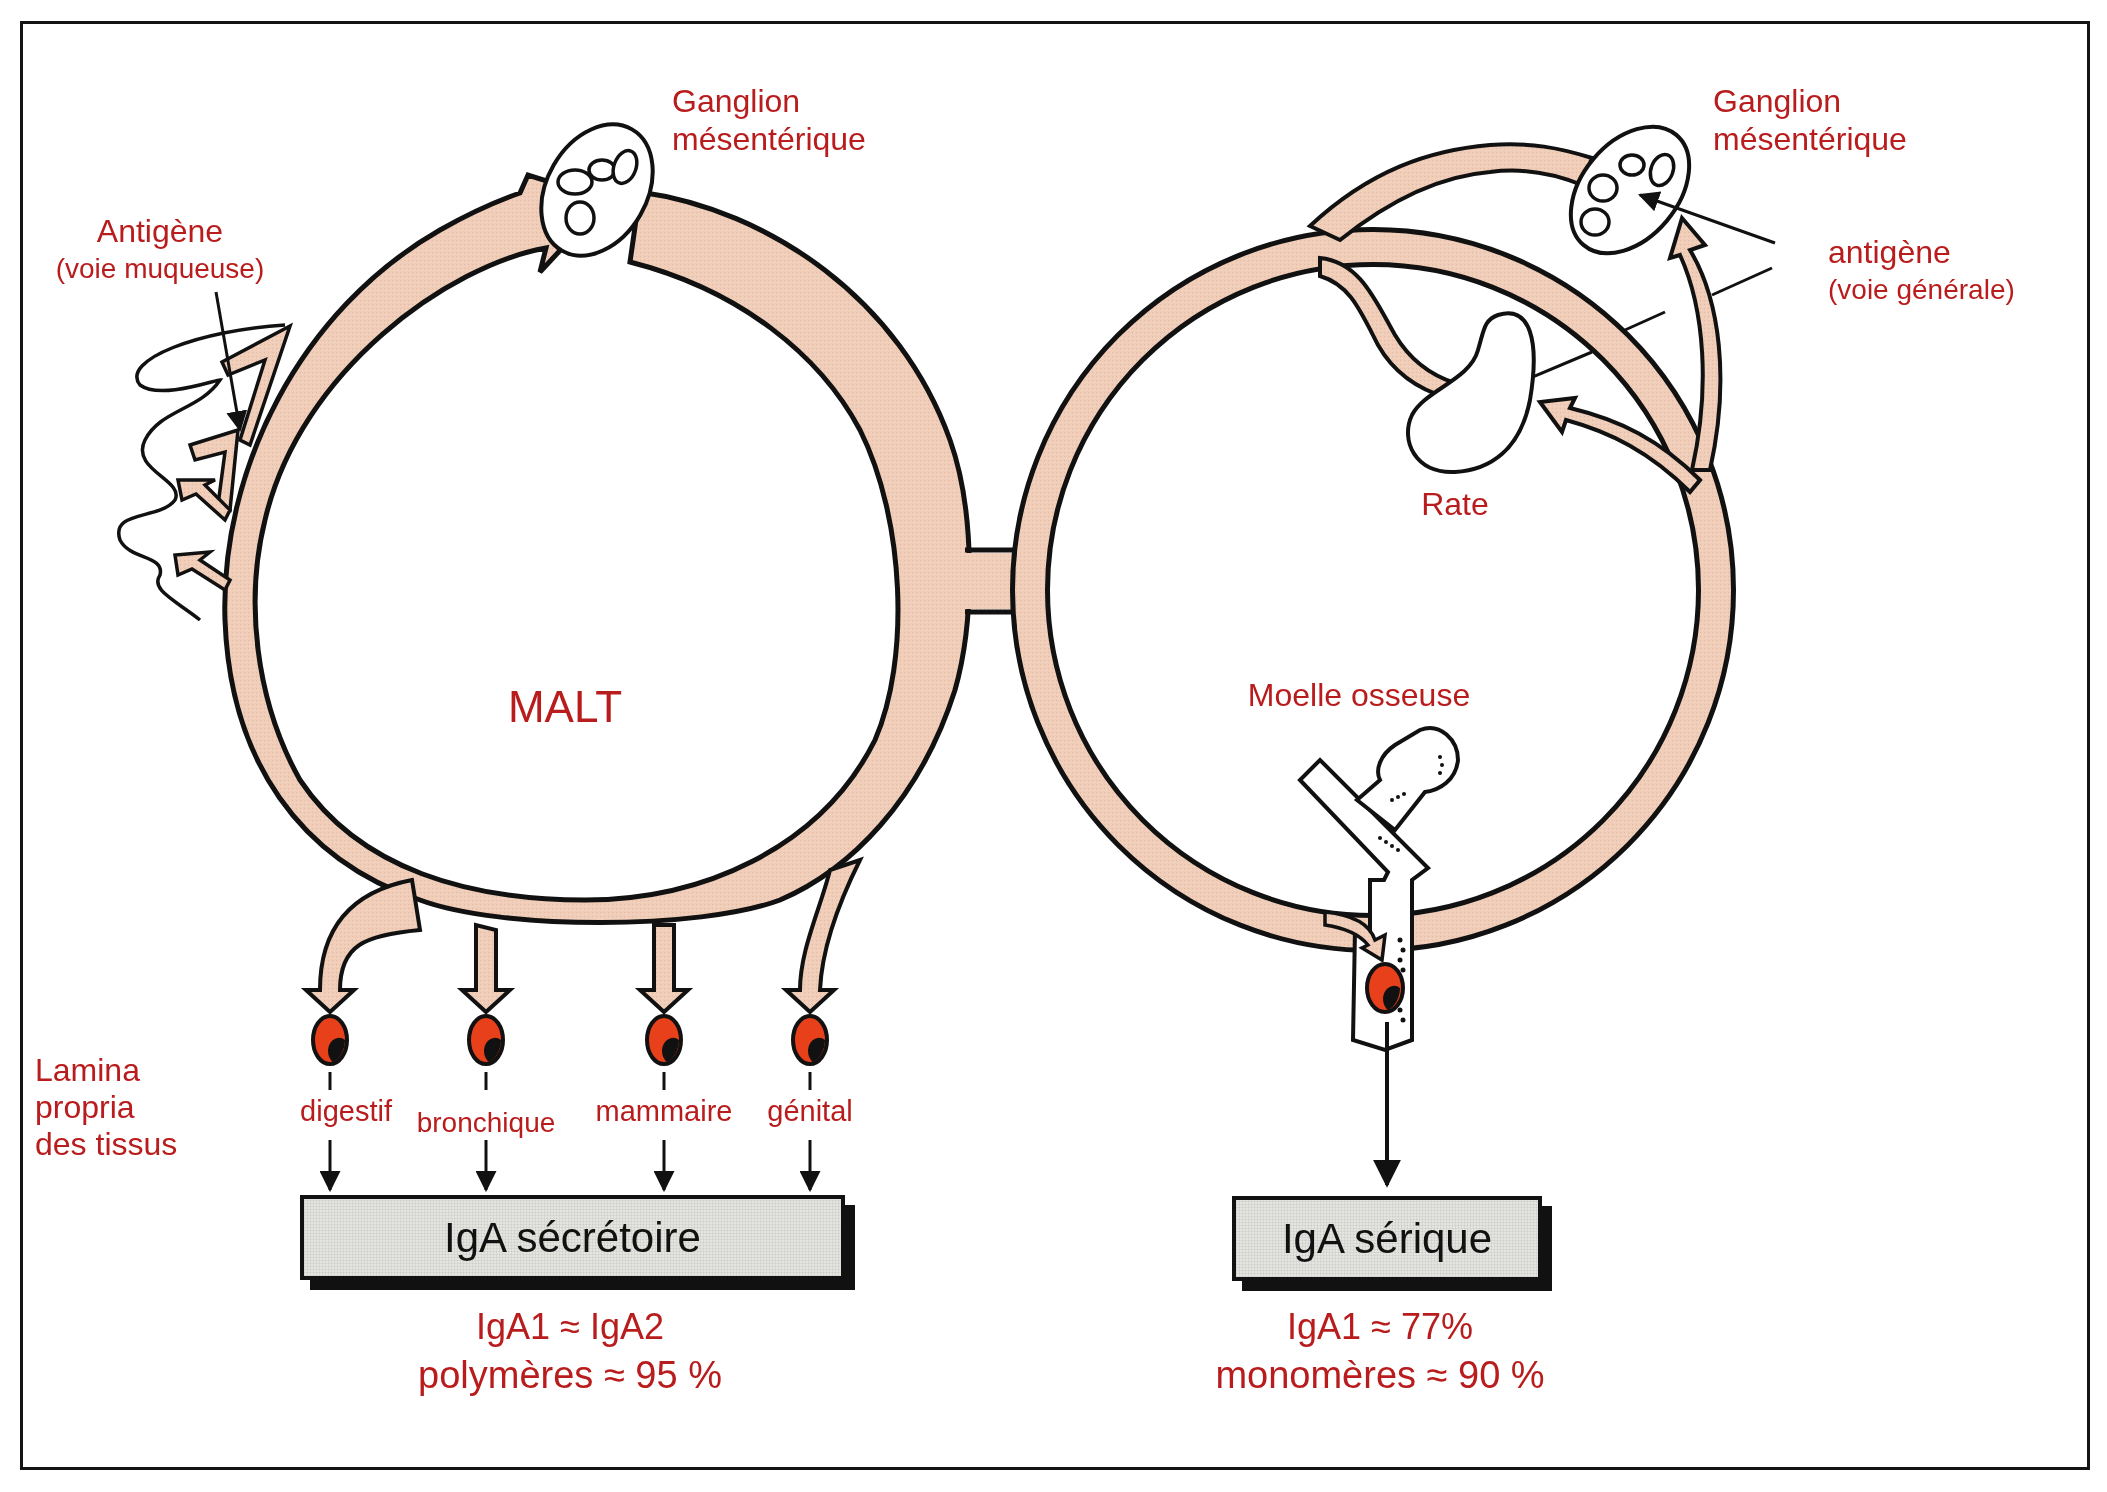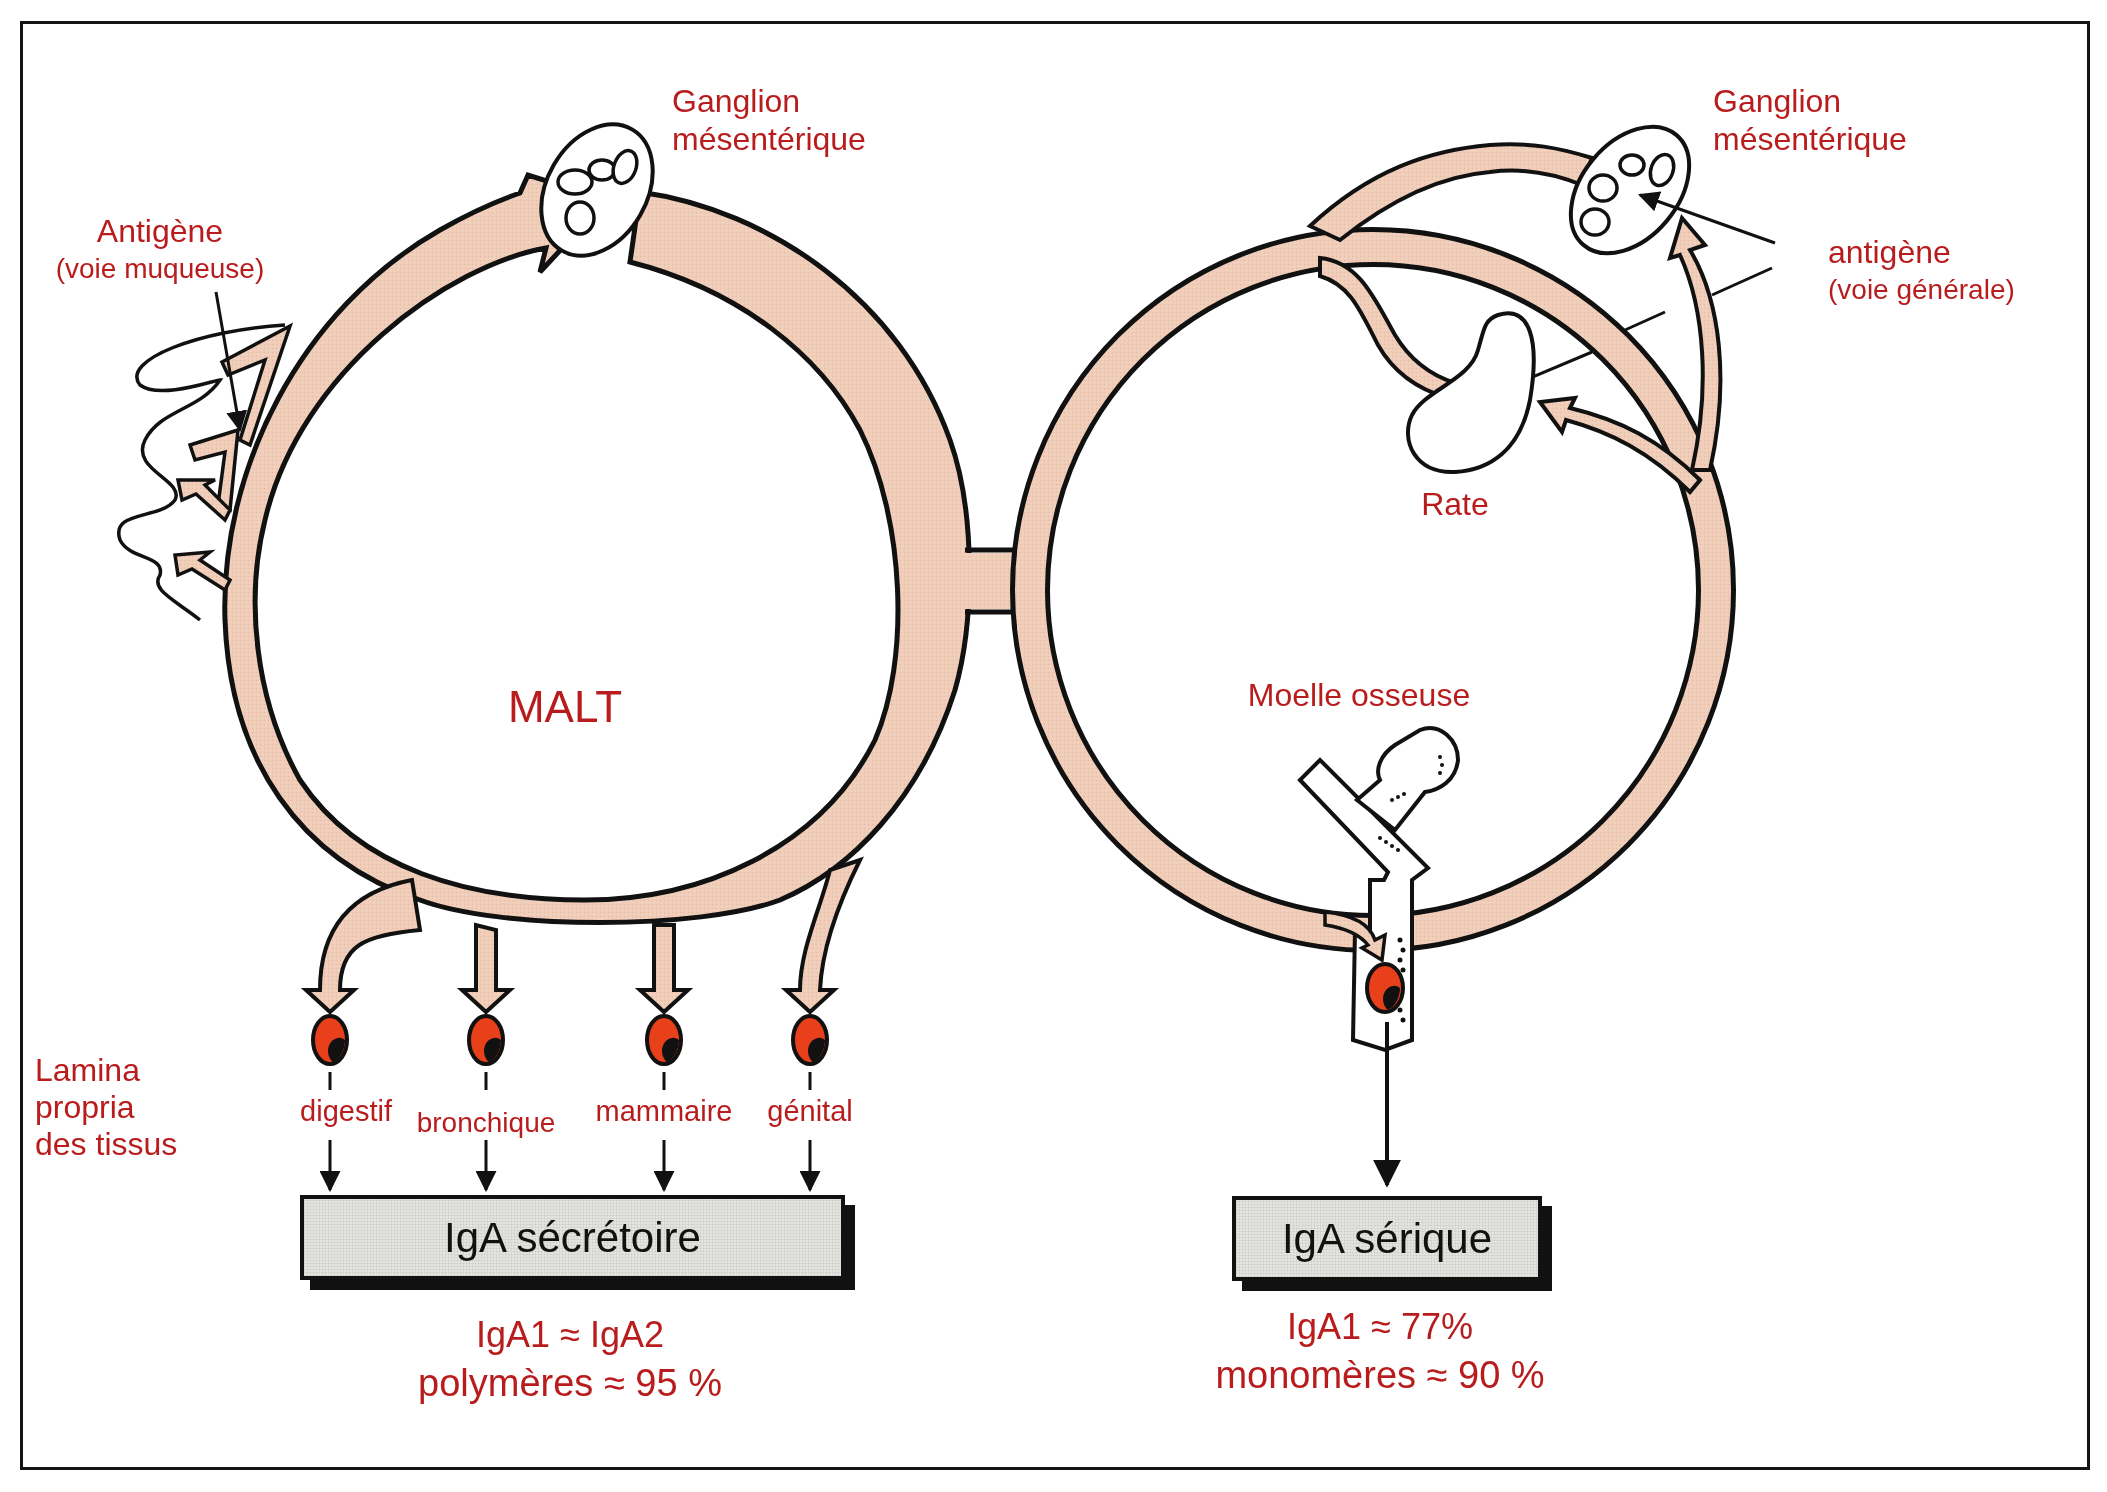--- a/index.html
+++ b/index.html
@@ -181,21 +181,21 @@
 
 <div class="lbl sm center" style="left:346px; top:1094px; font-size:29px;">digestif</div>
 <div class="lbl sm center" style="left:486px; top:1106px; font-size:28px;">bronchique</div>
 <div class="lbl sm center" style="left:664px; top:1094px; font-size:29px;">mammaire</div>
 <div class="lbl sm center" style="left:810px; top:1094px; font-size:29px;">génital</div>
 
 <div class="iga-box" style="left:300px; top:1195px; width:545px; height:85px;">
   <span>IgA sécrétoire</span>
 </div>
 
-<div class="lbl stat center" style="left:570px; top:1303px; text-align:center;margin-top:8px;">
+<div class="lbl stat center" style="left:570px; top:1303px; text-align:center;">
   <div style="font-size:36px;">IgA1 ≈ IgA2</div>
   <div>polymères ≈ 95 %</div>
 </div>
 
 <div class="lbl" style="left:1713px; top:82px;">
   <div>Ganglion</div>
   <div>mésentérique</div>
 </div>
 
 <div class="lbl" style="left:1828px; top:233px;">

